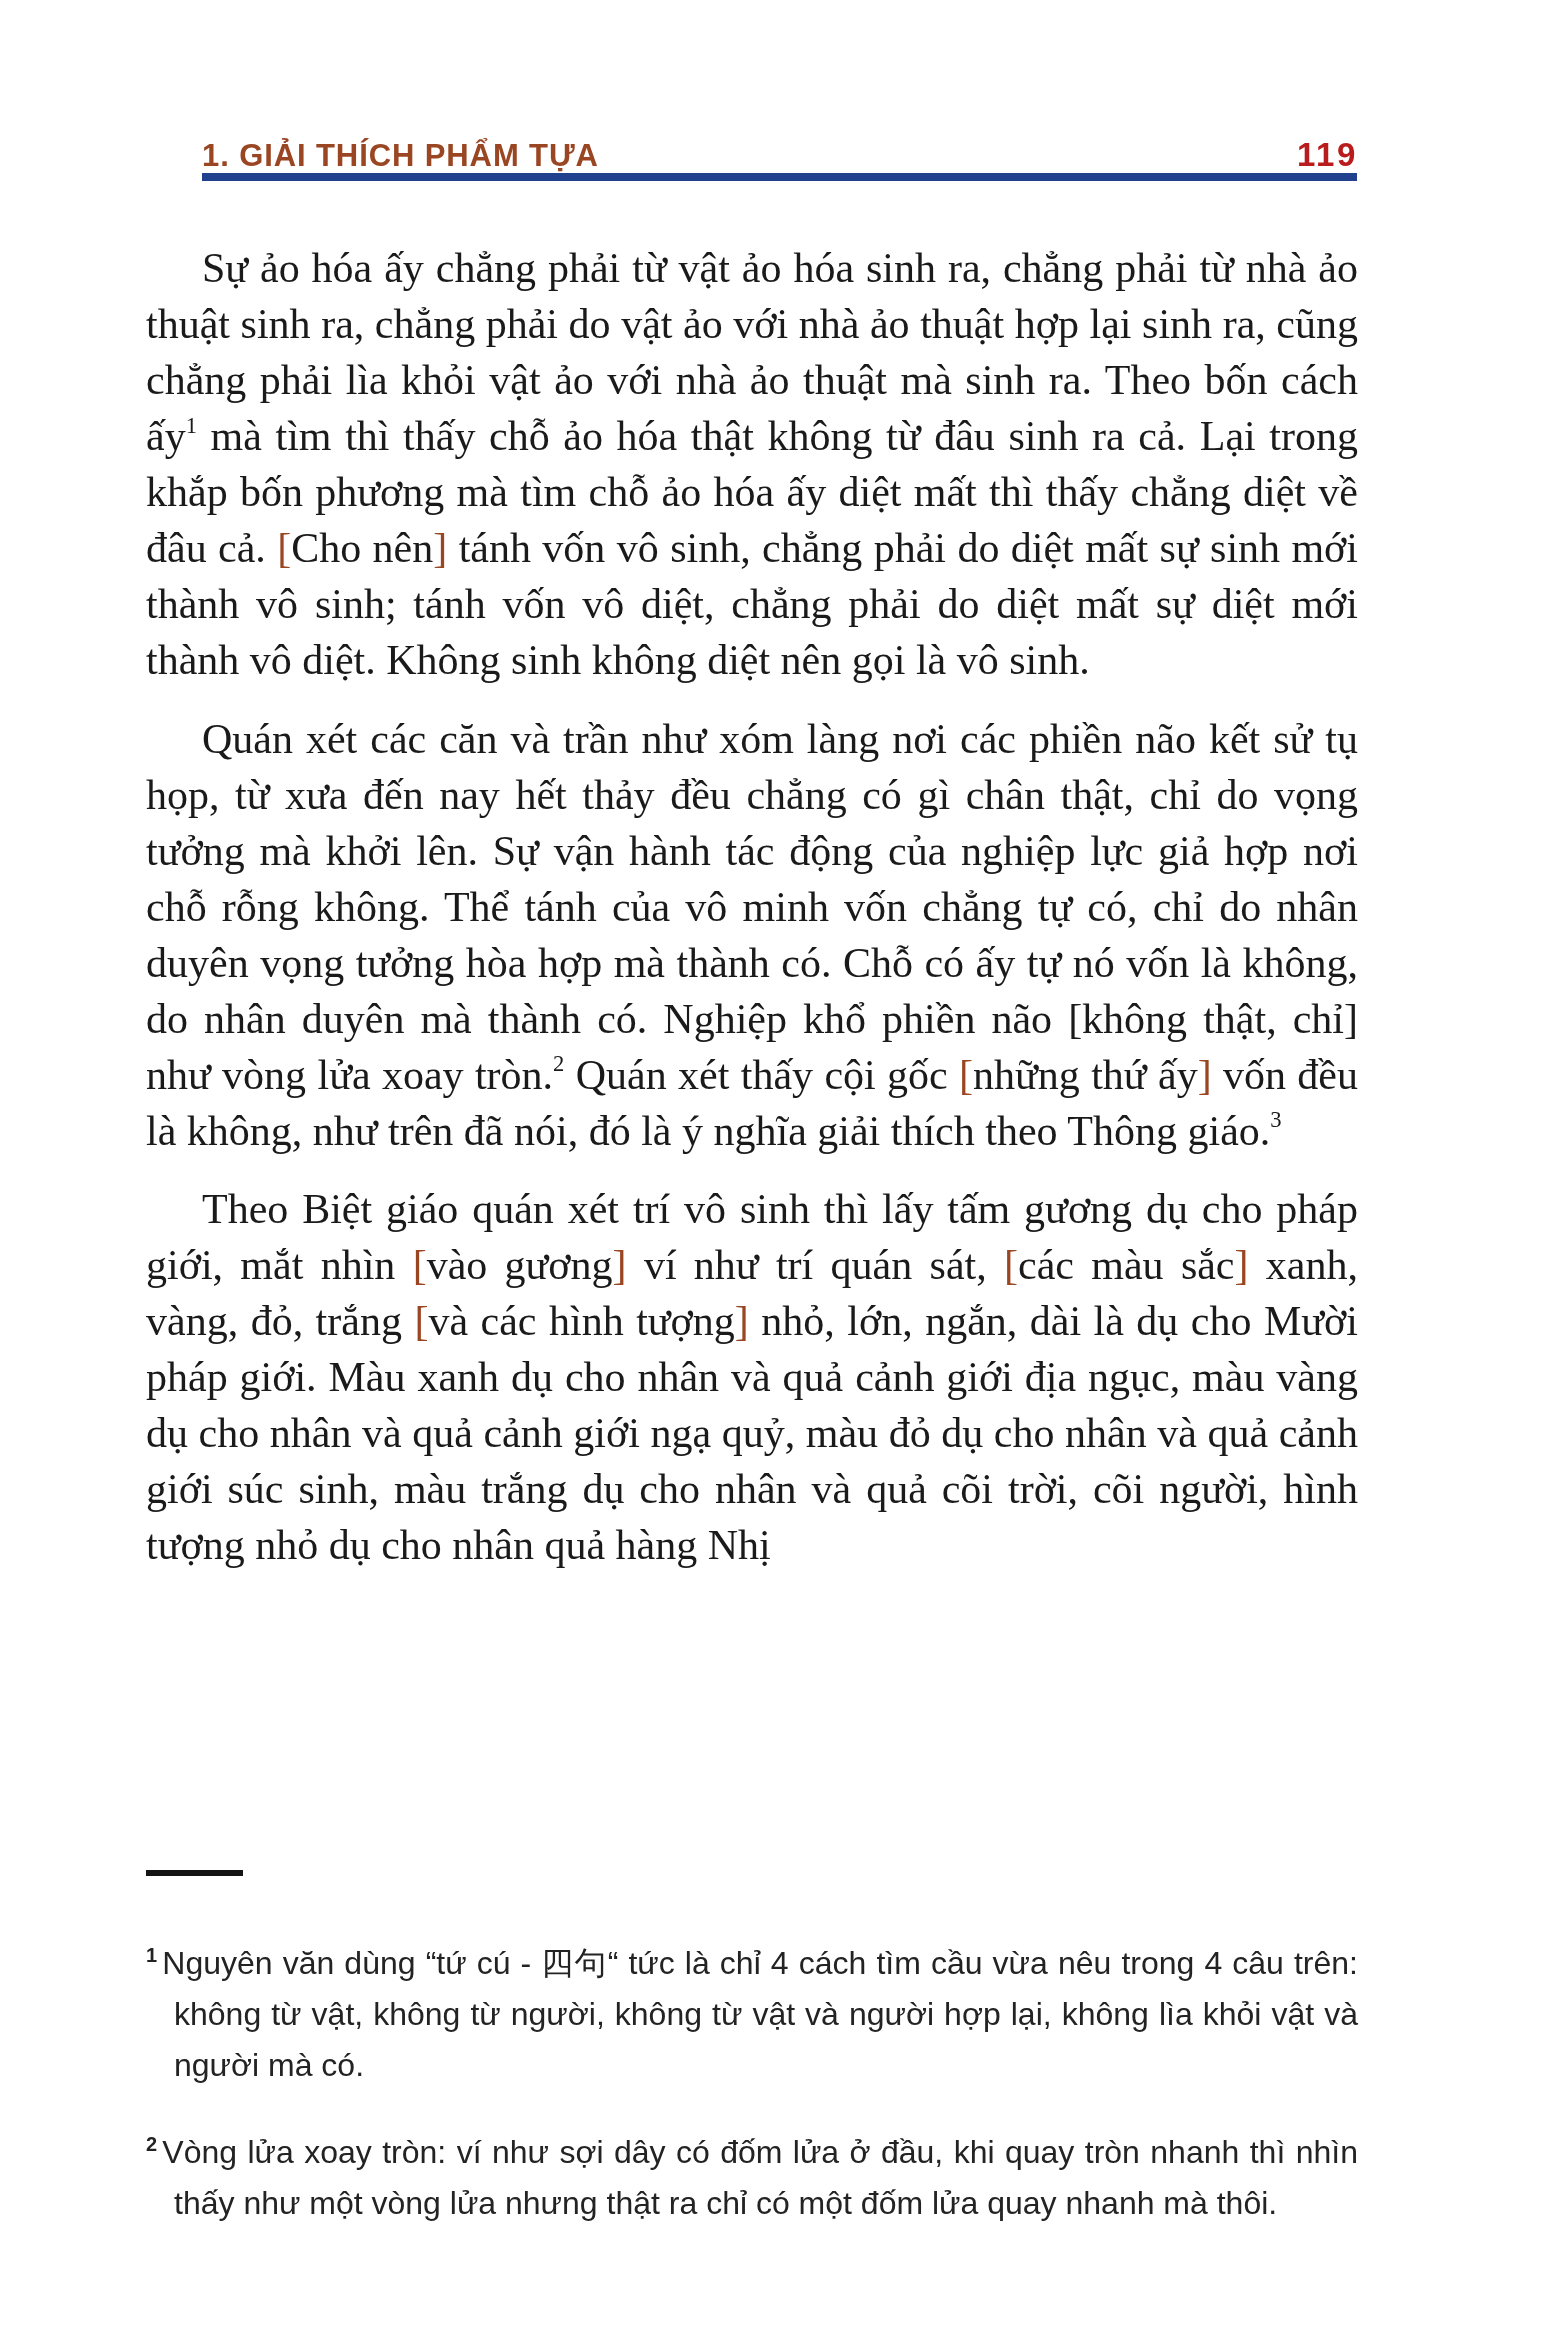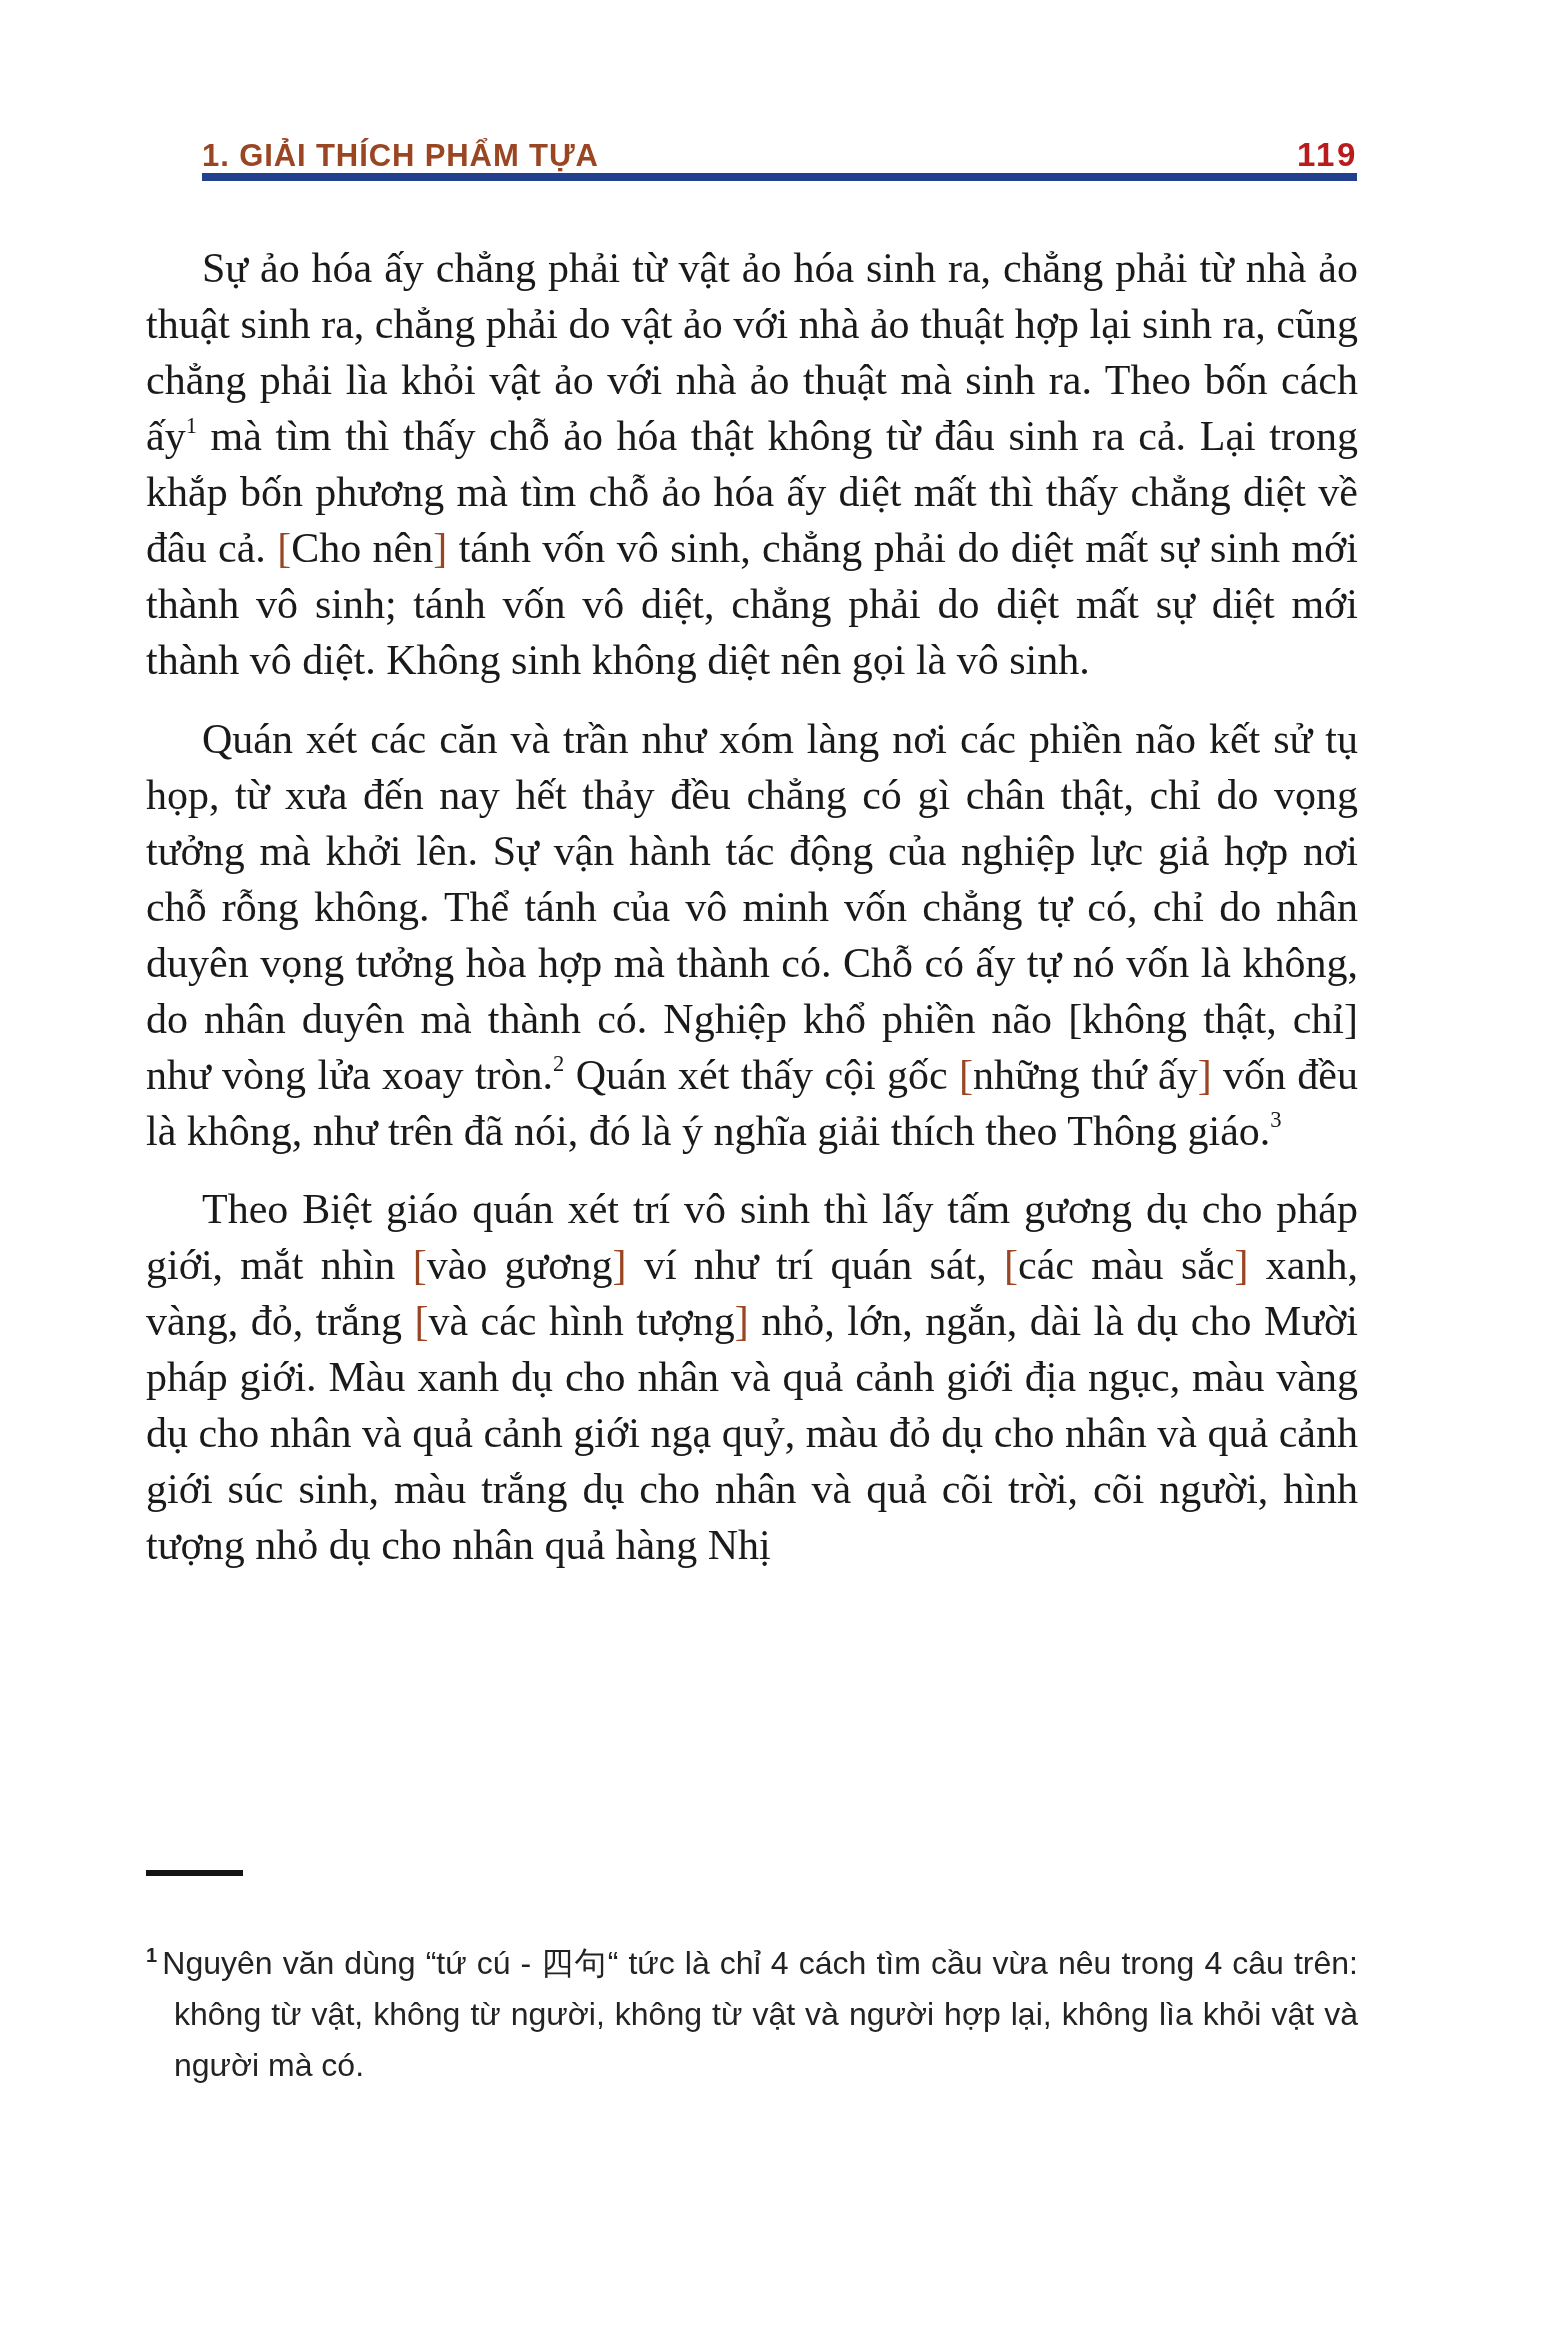--- a/index.html
+++ b/index.html
@@ -82,16 +82,17 @@
   <div class="body" id="body-text">
       <p class="para"><span>Sự ảo hóa ấy chẳng phải từ vật ảo hóa sinh ra, chẳng phải từ nhà ảo thuật sinh ra, chẳng phải do vật ảo với nhà ảo thuật hợp lại sinh ra, cũng chẳng phải lìa khỏi vật ảo với nhà ảo thuật mà sinh ra. Theo bốn cách ấy</span><sup>1</sup><span> mà tìm thì thấy chỗ ảo hóa thật không từ đâu sinh ra cả. Lại trong khắp bốn phương mà tìm chỗ ảo hóa ấy diệt mất thì thấy chẳng diệt về đâu cả. </span><span><span class="bk">[</span><span>Cho nên</span><span class="bk">]</span></span><span> tánh vốn vô sinh, chẳng phải do diệt mất sự sinh mới thành vô sinh; tánh vốn vô diệt, chẳng phải do diệt mất sự diệt mới thành vô diệt. Không sinh không diệt nên gọi là vô sinh.</span></p>
       <p class="para"><span>Quán xét các căn và trần như xóm làng nơi các phiền não kết sử tụ họp, từ xưa đến nay hết thảy đều chẳng có gì chân thật, chỉ do vọng tưởng mà khởi lên. Sự vận hành tác động của nghiệp lực giả hợp nơi chỗ rỗng không. Thể tánh của vô minh vốn chẳng tự có, chỉ do nhân duyên vọng tưởng hòa hợp mà thành có. Chỗ có ấy tự nó vốn là không, do nhân duyên mà thành có. Nghiệp khổ phiền não [không thật, chỉ] như vòng lửa xoay tròn.</span><sup>2</sup><span> Quán xét thấy cội gốc </span><span><span class="bk">[</span><span>những thứ ấy</span><span class="bk">]</span></span><span> vốn đều là không, như trên đã nói, đó là ý nghĩa giải thích theo Thông giáo.</span><sup>3</sup></p>
       <p class="para"><span>Theo Biệt giáo quán xét trí vô sinh thì lấy tấm gương dụ cho pháp giới, mắt nhìn </span><span><span class="bk">[</span><span>vào gương</span><span class="bk">]</span></span><span> ví như trí quán sát, </span><span><span class="bk">[</span><span>các màu sắc</span><span class="bk">]</span></span><span> xanh, vàng, đỏ, trắng </span><span><span class="bk">[</span><span>và các hình tượng</span><span class="bk">]</span></span><span> nhỏ, lớn, ngắn, dài là dụ cho Mười pháp giới. Màu xanh dụ cho nhân và quả cảnh giới địa ngục, màu vàng dụ cho nhân và quả cảnh giới ngạ quỷ, màu đỏ dụ cho nhân và quả cảnh giới súc sinh, màu trắng dụ cho nhân và quả cõi trời, cõi người, hình tượng nhỏ dụ cho nhân quả hàng Nhị</span></p>
     </div>
 
   <div class="fnsep"></div>
 
   <div class="footnotes" id="footnotes">
       <div class="footnote"><sup>1</sup><span>Nguyên văn dùng “tứ cú - 四句“ tức là chỉ 4 cách tìm cầu vừa nêu trong 4 câu trên: không từ vật, không từ người, không từ vật và người hợp lại, không lìa khỏi vật và người mà có.</span></div>
+      <div class="footnote"><sup>2</sup><span>Vòng lửa xoay tròn: ví như sợi dây có đốm lửa ở đầu, khi quay tròn nhanh thì nhìn thấy như một vòng lửa nhưng thật ra chỉ có một đốm lửa quay nhanh mà thôi.</span></div>
     </div>
 
 </div>
 
 
 </body></html>

